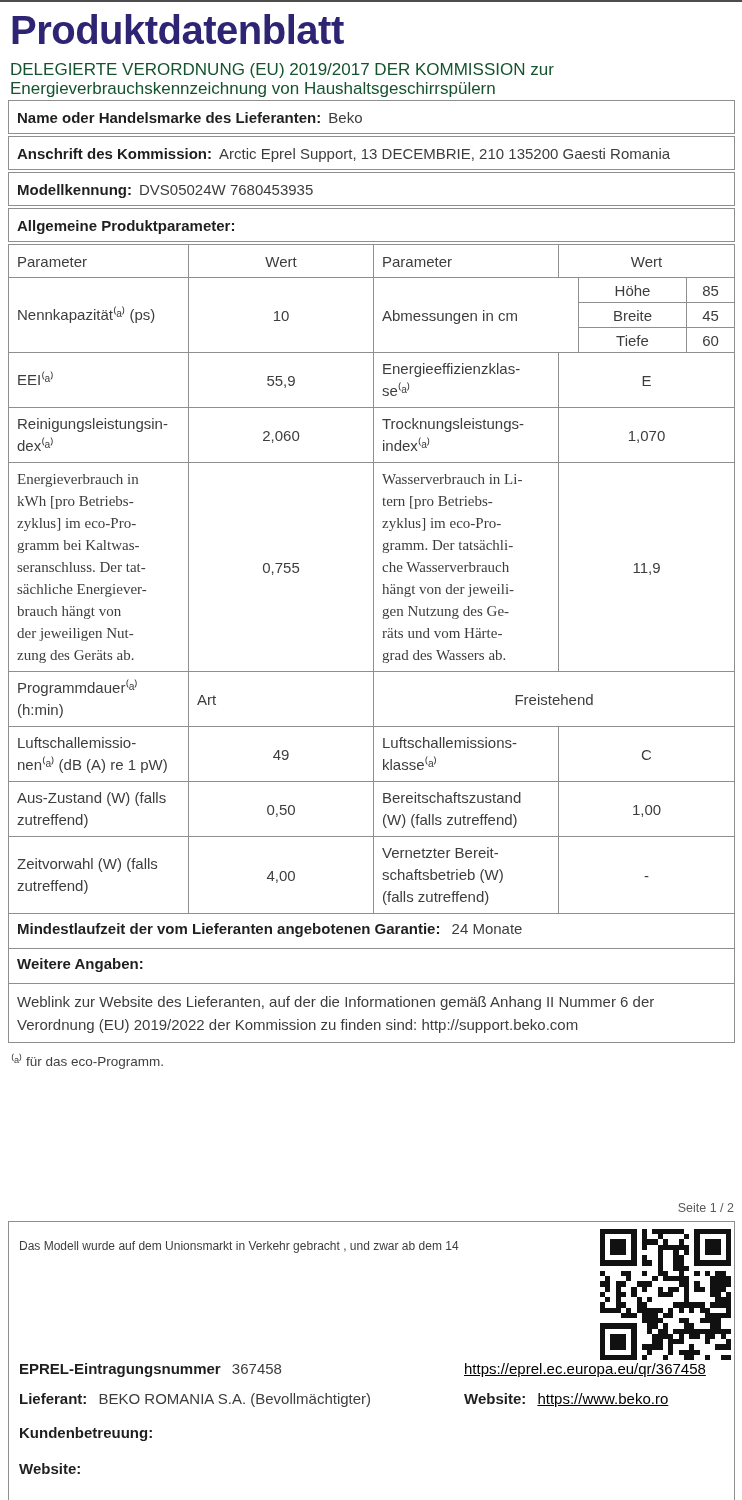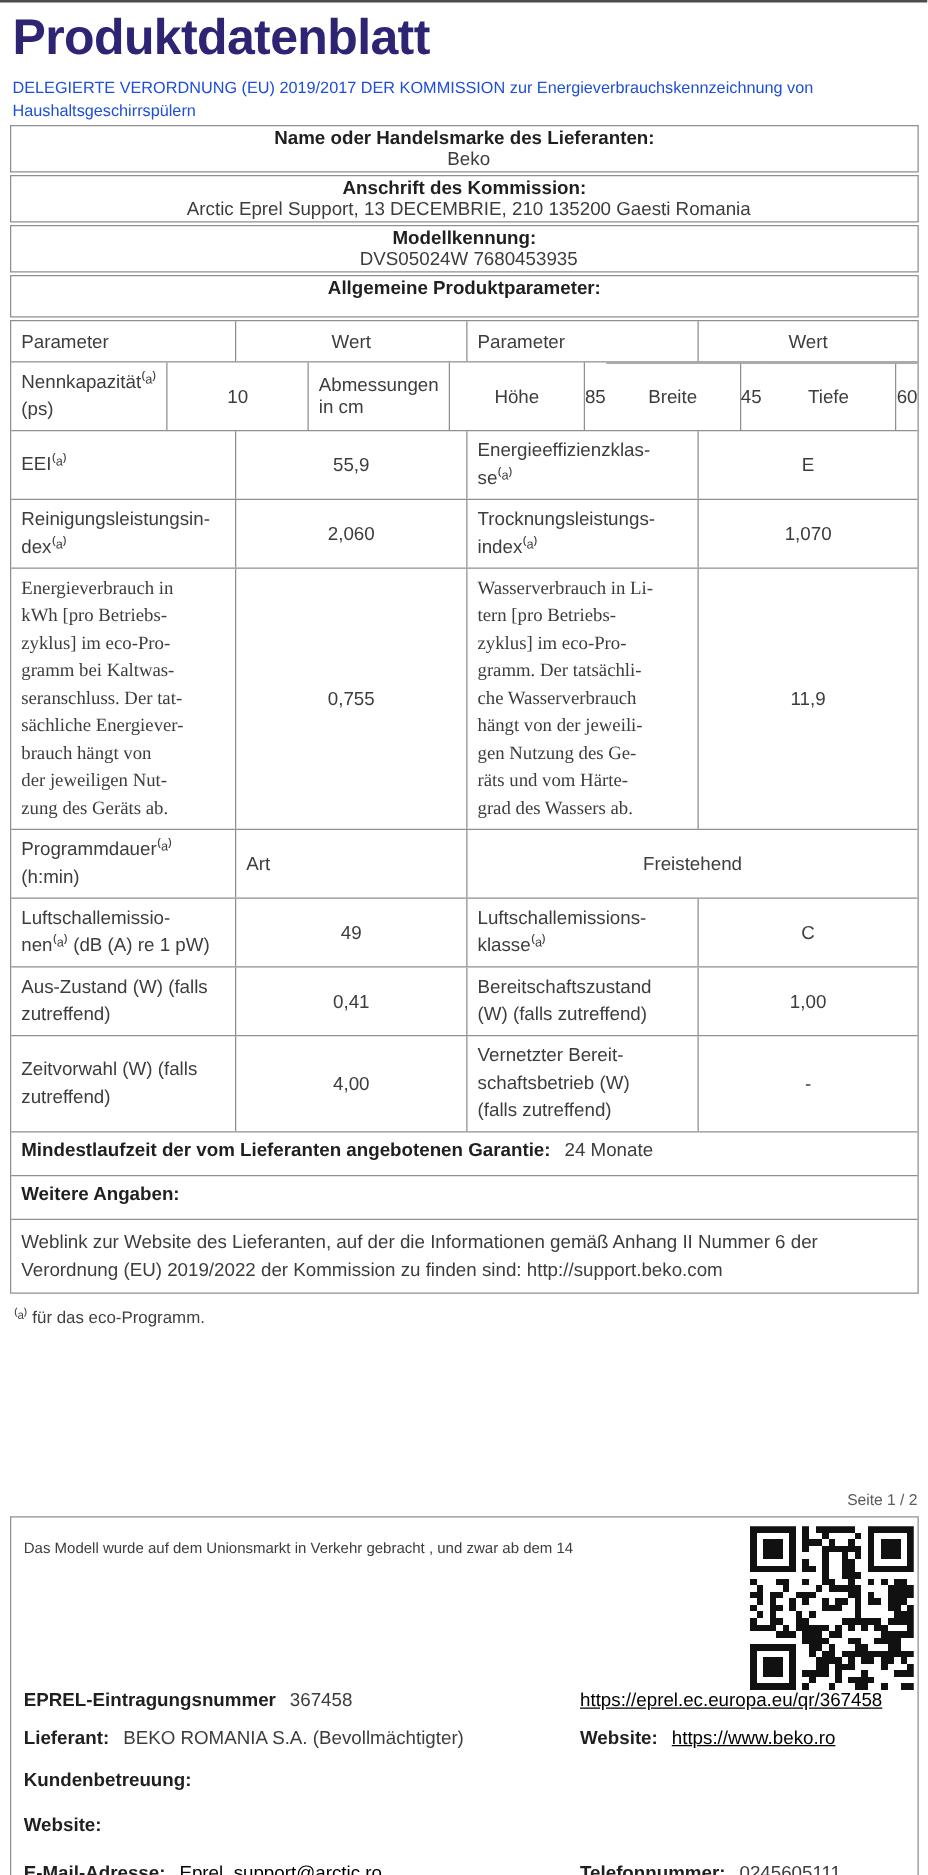--- a/index.html
+++ b/index.html
@@ -7,43 +7,43 @@
     width:742px;height:1500px;overflow:hidden;
     font-family:"Liberation Sans",sans-serif;
     color:#3d3d3d;font-size:15px;
     position:relative;
   }
   .page{padding:0 7px 0 8px;border-top:2px solid #4d4d4d;}
 
   
   .title{color:#2e2474;font-size:40px;font-weight:700;letter-spacing:-0.5px;
          margin:5px 0 0 2px;line-height:1.15;}
-  .subtitle{color:#1d4ed8;font-size:13px;line-height:19px;margin:7px 0 0 2px;width:660px;}
+  .subtitle{color:#14532d;font-size:17px;line-height:19px;margin:7px 0 0 2px;width:660px;}
 
   
   .info-row{border:1px solid #8f8f8f;min-height:30px;display:flex;align-items:center;
-            padding:1px 8px;margin-top:2px;flex-direction:column;}
+            padding:1px 8px;margin-top:2px;}
   .info-row .lbl{font-weight:700;color:#1f1f1f;white-space:nowrap;}
   .info-row .val{margin-left:7px;white-space:nowrap;}
   .info-row:first-of-type{margin-top:6px;}
 
   
   .ptable{border:1px solid #8f8f8f;margin-top:2px;}
   .trow{display:flex;border-top:1px solid #8f8f8f;}
   .trow:first-child{border-top:none;}
   .cell{box-sizing:border-box;padding:5px 8px;display:flex;align-items:center;}
   .c1{width:179px;}
   .c2{width:185px;border-left:1px solid #8f8f8f;justify-content:center;text-align:center;}
   .c3{width:185px;border-left:1px solid #8f8f8f;}
   .c4{flex:1;border-left:1px solid #8f8f8f;justify-content:center;text-align:center;}
   .ml{white-space:pre-line;line-height:22px;}
   .head .cell{min-height:32px;}
   .top{align-items:flex-start;font-family:Liberation Serif, serif;}
   
-  .dimwrap{flex:1;border-left:1px solid #8f8f8f;display:flex;flex-direction:row;padding:0;}
+  .dimwrap{flex:1;border-left:1px solid #8f8f8f;display:flex;flex-direction:column;padding:0;margin-left:20px;}
   .dimrow{display:flex;flex:1;border-top:1px solid #8f8f8f;min-height:24px;}
   .dimrow:first-child{border-top:none;}
   .dimlabel{width:107px;display:flex;align-items:center;justify-content:center;}
   .dimval{flex:1;border-left:1px solid #8f8f8f;display:flex;align-items:center;justify-content:center;}
   
   .frow{border-top:1px solid #8f8f8f;padding:6px 8px;min-height:22px;display:block;}
   .frow .lbl{font-weight:700;color:#1f1f1f;}
   .frow .val{margin-left:7px;}
   .weblink-row{line-height:23px;}
 
@@ -174,21 +174,21 @@
 nen⁽ᵃ⁾  (dB (A) re 1 pW)</div>
       <div class="cell c2">49</div>
       <div class="cell c3 ml">Luftschallemissions-
 klasse⁽ᵃ⁾</div>
       <div class="cell c4">C</div>
     </div>
 
     <div class="trow">
       <div class="cell c1 ml">Aus-Zustand (W) (falls
 zutreffend)</div>
-      <div class="cell c2">0,41</div>
+      <div class="cell c2">0,50</div>
       <div class="cell c3 ml">Bereitschaftszustand
 (W) (falls zutreffend)</div>
       <div class="cell c4">1,00</div>
     </div>
 
     <div class="trow">
       <div class="cell c1 ml">Zeitvorwahl (W) (falls
 zutreffend)</div>
       <div class="cell c2">4,00</div>
       <div class="cell c3 ml">Vernetzter Bereit-

